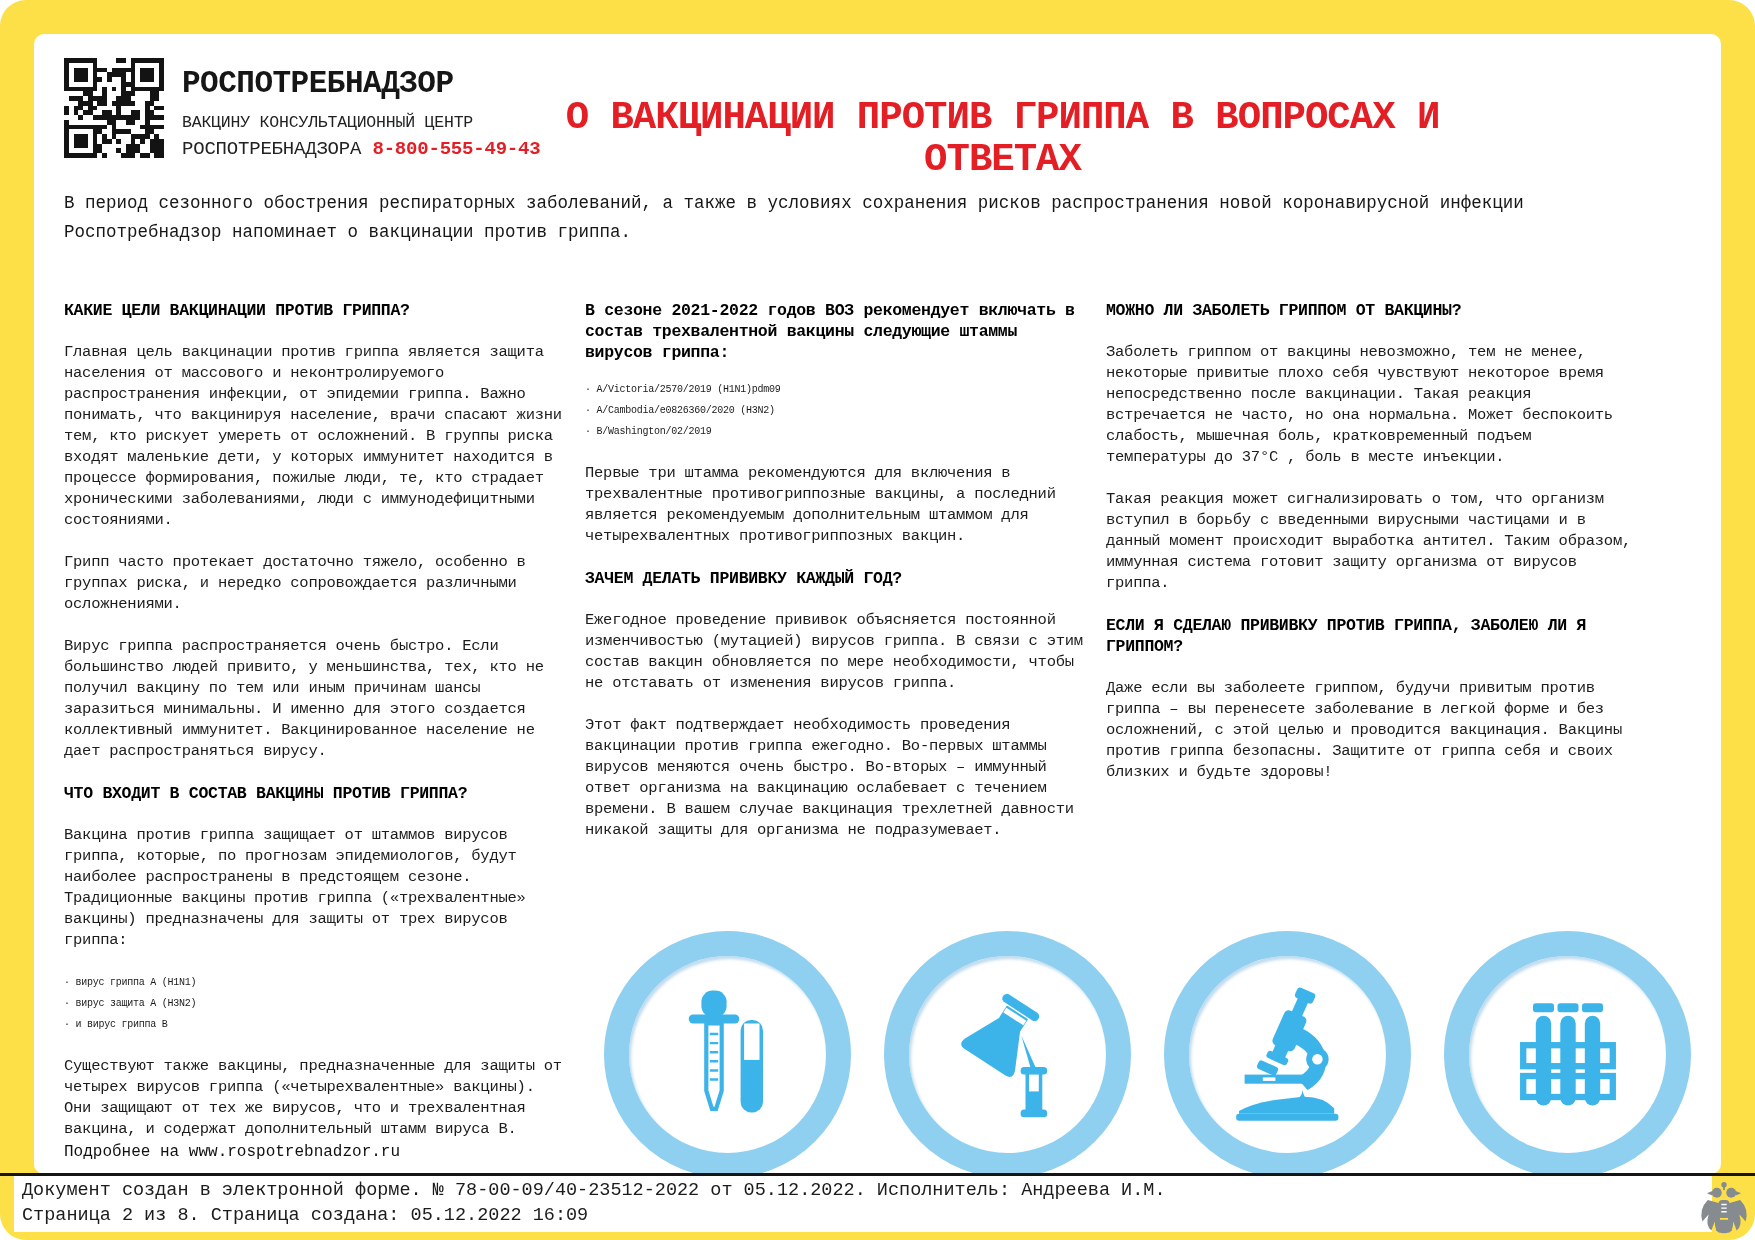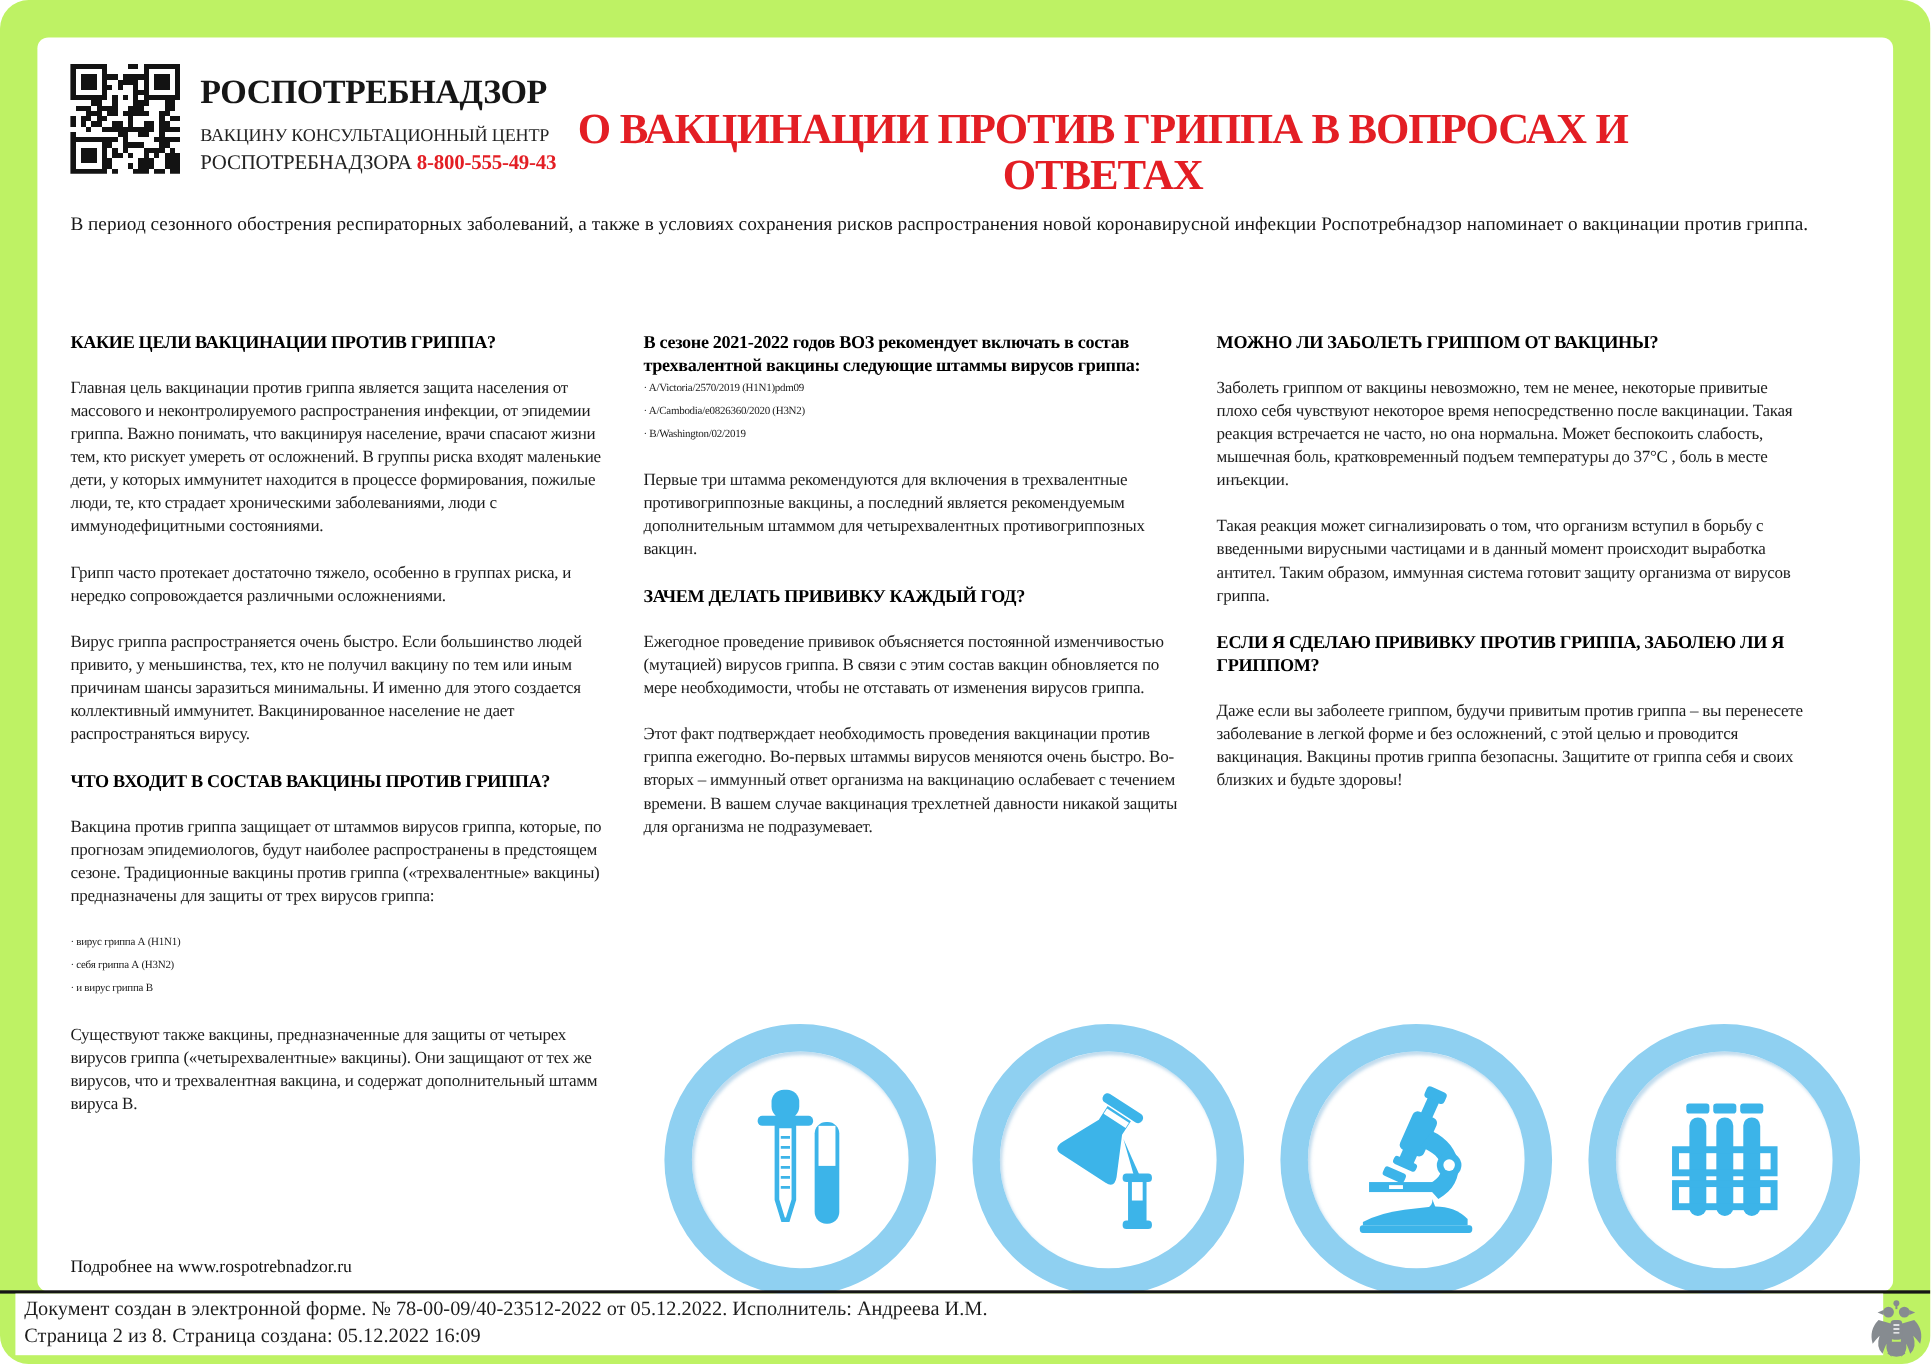--- a/index.html
+++ b/index.html
@@ -1,19 +1,19 @@
 <!DOCTYPE html>
 <html><head>
 <meta charset="utf-8">
 <style>
   html,body{margin:0;padding:0;background:#fff;}
   .page{
     position:relative; width:1755px; height:1240px;
-    background:#bef264; border-radius:26px; overflow:hidden;
-    font-family:Liberation Serif, serif; color:#1a1a1a;
+    background:#fde047; border-radius:26px; overflow:hidden;
+    font-family:Liberation Mono, monospace; color:#1a1a1a;
   }
   .sheet{
     position:absolute; left:34px; top:34px; width:1687px; height:1140px;
     background:#ffffff; border-radius:10px;
   }
   
   .qr{position:absolute; left:64px; top:58px; width:100px; height:100px; background:#fff;}
   .org-name{position:absolute; left:182px; top:66px; font-size:31px; font-weight:bold; letter-spacing:-0.5px; color:#161616;}
   .org-sub1{position:absolute; left:182px; top:113px; font-size:16.5px; color:#222; letter-spacing:-0.2px;}
   .org-sub2{position:absolute; left:182px; top:138px; font-size:19px; color:#222; letter-spacing:-0.2px;}
@@ -23,21 +23,21 @@
     font-size:39px; font-weight:bold; letter-spacing:-1px; line-height:42px; color:#e31e24;
   }
   .intro{position:absolute; left:64px; top:189px; width:1590px; font-size:17.5px; line-height:28.5px; color:#171717;}
   
   .cols{
     position:absolute; left:64px; top:300px; width:1623px;
     display:grid; grid-template-columns:500px 500px 533px; column-gap:21px;
   }
   .cols p{margin:0 0 21px 0; font-size:15.5px; line-height:21px; letter-spacing:-0.25px; color:#1c1c1c;}
   .cols h3{margin:0 0 21px 0; font-size:16.5px; line-height:21px; letter-spacing:-0.3px; color:#000; font-weight:bold;}
-  .cols .lead{font-weight:bold; color:#000; margin-bottom:0;}
+  .cols .lead{font-weight:bold; color:#000; margin-bottom:16px;}
   .cols .list{margin:0 0 21px 0;}
   .cols .list div{font-size:10px; line-height:21px; letter-spacing:-0.25px;}
   .imp{color:#e31e24; font-weight:bold;}
   
   .icons{position:absolute; left:604px; top:931px; display:flex; gap:33px;}
   .ring{
     width:247px; height:247px; box-sizing:border-box; border-radius:50%;
     border:25px solid #8fd0f1; background:#fff;
     display:flex; align-items:center; justify-content:center;
     box-shadow:inset 2px 3px 3px rgba(100,165,210,.4);
@@ -318,21 +318,21 @@
   <div class="cols">
     <div>
       <h3>КАКИЕ ЦЕЛИ ВАКЦИНАЦИИ ПРОТИВ ГРИППА?</h3>
       <p>Главная цель вакцинации против гриппа является защита населения от массового и неконтролируемого распространения инфекции, от эпидемии гриппа. Важно понимать, что вакцинируя население, врачи спасают жизни тем, кто рискует умереть от осложнений. В группы риска входят маленькие дети, у которых иммунитет находится в процессе формирования, пожилые люди, те, кто страдает хроническими заболеваниями, люди с иммунодефицитными состояниями.</p>
       <p>Грипп часто протекает достаточно тяжело, особенно в группах риска, и нередко сопровождается различными осложнениями.</p>
       <p>Вирус гриппа распространяется очень быстро. Если большинство людей привито, у меньшинства, тех, кто не получил вакцину по тем или иным причинам шансы заразиться минимальны. И именно для этого создается коллективный иммунитет. Вакцинированное население не дает распространяться вирусу.</p>
       <h3>ЧТО ВХОДИТ В СОСТАВ ВАКЦИНЫ ПРОТИВ ГРИППА?</h3>
       <p>Вакцина против гриппа защищает от штаммов вирусов гриппа, которые, по прогнозам эпидемиологов, будут наиболее распространены в предстоящем сезоне. Традиционные вакцины против гриппа («трехвалентные» вакцины) предназначены для защиты от трех вирусов гриппа:</p>
       <div class="list">
         <div>· вирус гриппа А (H1N1)</div>
-        <div>· себя гриппа А (H3N2)</div>
+        <div>· вирус защита А (H3N2)</div>
         <div>· и вирус гриппа В</div>
       </div>
       <p>Существуют также вакцины, предназначенные для защиты от четырех вирусов гриппа («четырехвалентные» вакцины). Они защищают от тех же вирусов, что и трехвалентная вакцина, и содержат дополнительный штамм вируса В.</p>
     </div>
 
     <div>
       <h3 class="lead">В сезоне 2021-2022 годов ВОЗ рекомендует включать в состав трехвалентной вакцины следующие штаммы вирусов гриппа:</h3>
       <div class="list">
         <div>· A/Victoria/2570/2019 (H1N1)pdm09</div>
         <div>· A/Cambodia/e0826360/2020 (H3N2)</div>

